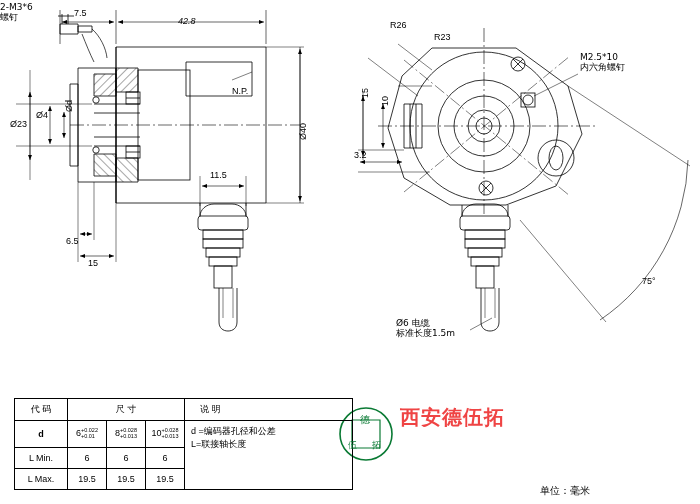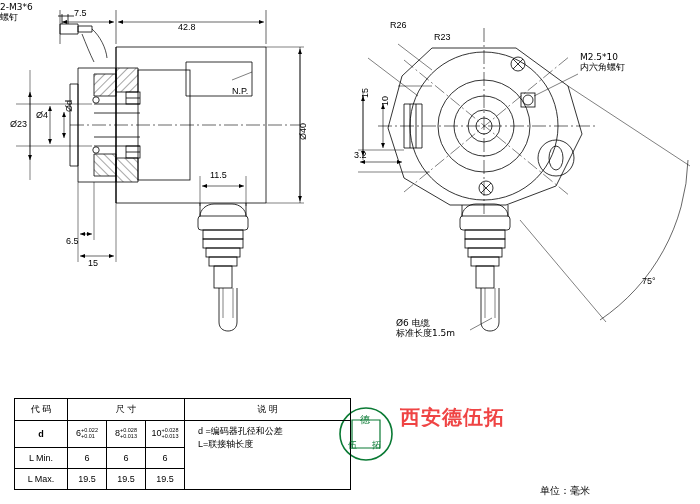--- a/index.html
+++ b/index.html
@@ -15,21 +15,21 @@
   svg{position:absolute;left:0;top:0;}
   .lbl{position:absolute;font-size:9px;line-height:1.15;white-space:nowrap;}
   .lbl.cn{font-family:"DejaVu Sans", sans-serif;}
   .tol{font-size:5.5px;line-height:1.05;display:inline-block;vertical-align:middle;text-align:left;}
   .rot90{transform:rotate(-90deg);transform-origin:left top;}
   
   .tbl{position:absolute;left:14px;top:398px;border-collapse:collapse;font-size:9px;}
   .tbl td,.tbl th{border:1px solid #000;padding:0;text-align:center;vertical-align:middle;font-weight:normal;}
   .tbl .c0{width:52px;height:20px;}
   .tbl .c1,.tbl .c2,.tbl .c3{width:38px;}
-  .tbl .c4{width:152px;text-align:left;padding-left:13px;}
+  .tbl .c4{width:152px;text-align:left;padding-left:6px;}
   .tbl .hdr{height:21px;}
   .tbl .bold{font-weight:bold;}
   
   .brand{position:absolute;left:400px;top:404px;}
   .brand .name{font-family:"DejaVu Sans", sans-serif;font-size:20px;color:#ef4444;font-weight:bold;letter-spacing:1px;}
   .brand .phone{font-family:"DejaVu Sans", sans-serif;font-size:18px;color:#0a7a34;font-weight:bold;letter-spacing:0.5px;margin-top:4px;}
   .brand .site{font-family:"Liberation Sans", sans-serif;font-size:11px;color:#0a7a34;margin-top:3px;letter-spacing:.5px;}
   .unit{position:absolute;right:10px;bottom:6px;font-family:"DejaVu Sans", sans-serif;font-size:10px;}
 </style>
 </head>
@@ -201,21 +201,21 @@
     <circle cx="366" cy="434" r="26" fill="none" stroke="#0a7a34" stroke-width="1.6"></circle>
     <path d="M352,420 L380,420 L380,448 L352,448 Z" fill="none" stroke="#0a7a34" stroke-width="1.2"></path>
   </g>
 </svg>
 
 <div class="lbl cn" style="left:0px;top:2px;">
   <span>2-M3*6</span><br>
   <span>螺钉</span>
 </div>
 <div class="lbl" style="left:74px;top:8px;">7.5</div>
-<div class="lbl" style="left:178px;top:22px;">42.8</div>
+<div class="lbl" style="left:178px;top:16px;font-style:italic;">42.8</div>
 <div class="lbl" style="left:10px;top:119px;">Ø23</div>
 <div class="lbl" style="left:36px;top:110px;">Ø4</div>
 <div class="lbl rot90" style="left:64px;top:112px;">Ød</div>
 <div class="lbl" style="left:232px;top:86px;">N.P.</div>
 <div class="lbl rot90" style="left:298px;top:140px;">Ø40</div>
 <div class="lbl" style="left:210px;top:170px;">11.5</div>
 <div class="lbl" style="left:66px;top:236px;">6.5</div>
 <div class="lbl" style="left:88px;top:258px;">15</div>
 
 <div class="lbl" style="left:378px;top:20px;margin-left:12px;">R26</div>
@@ -231,21 +231,21 @@
 <div class="lbl cn" style="left:396px;top:318px;">
   <span>Ø6 电缆</span><br>
   <span>标准长度1.5m</span>
 </div>
 
 <table class="tbl">
   <tbody>
         <tr>
     <td class="c0 hdr">代 码</td>
     <td class="c1 hdr" colspan="3">尺 寸</td>
-    <td class="c4 hdr" style="text-align:center;padding-left:0;">说 明</td>
+    <td class="c4 hdr" style="text-align:left;padding-left:15px;">说 明</td>
   </tr>
   <tr>
     <td class="c0 bold" style="height:26px;">d</td>
     <td class="c1">
       <span>6</span><span class="tol"><span>+0.022</span><br><span>+0.01</span></span>
     </td>
     <td class="c2">
       <span>8</span><span class="tol"><span>+0.028</span><br><span>+0.013</span></span>
     </td>
     <td class="c3">

